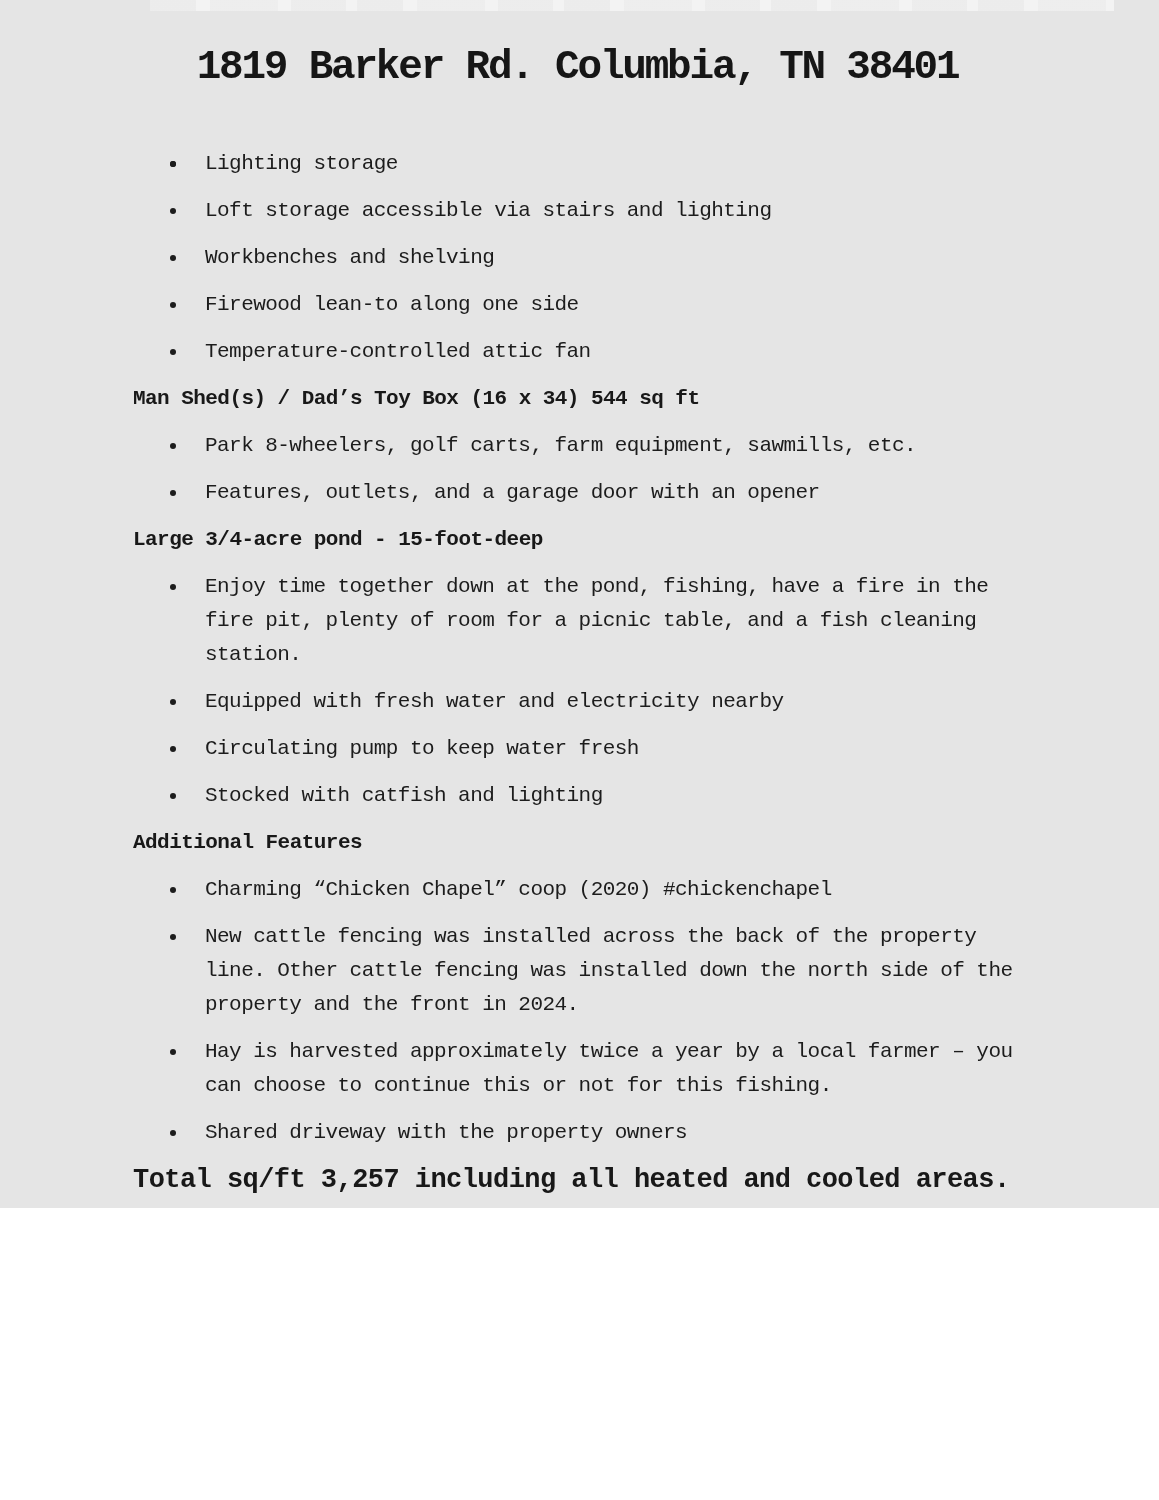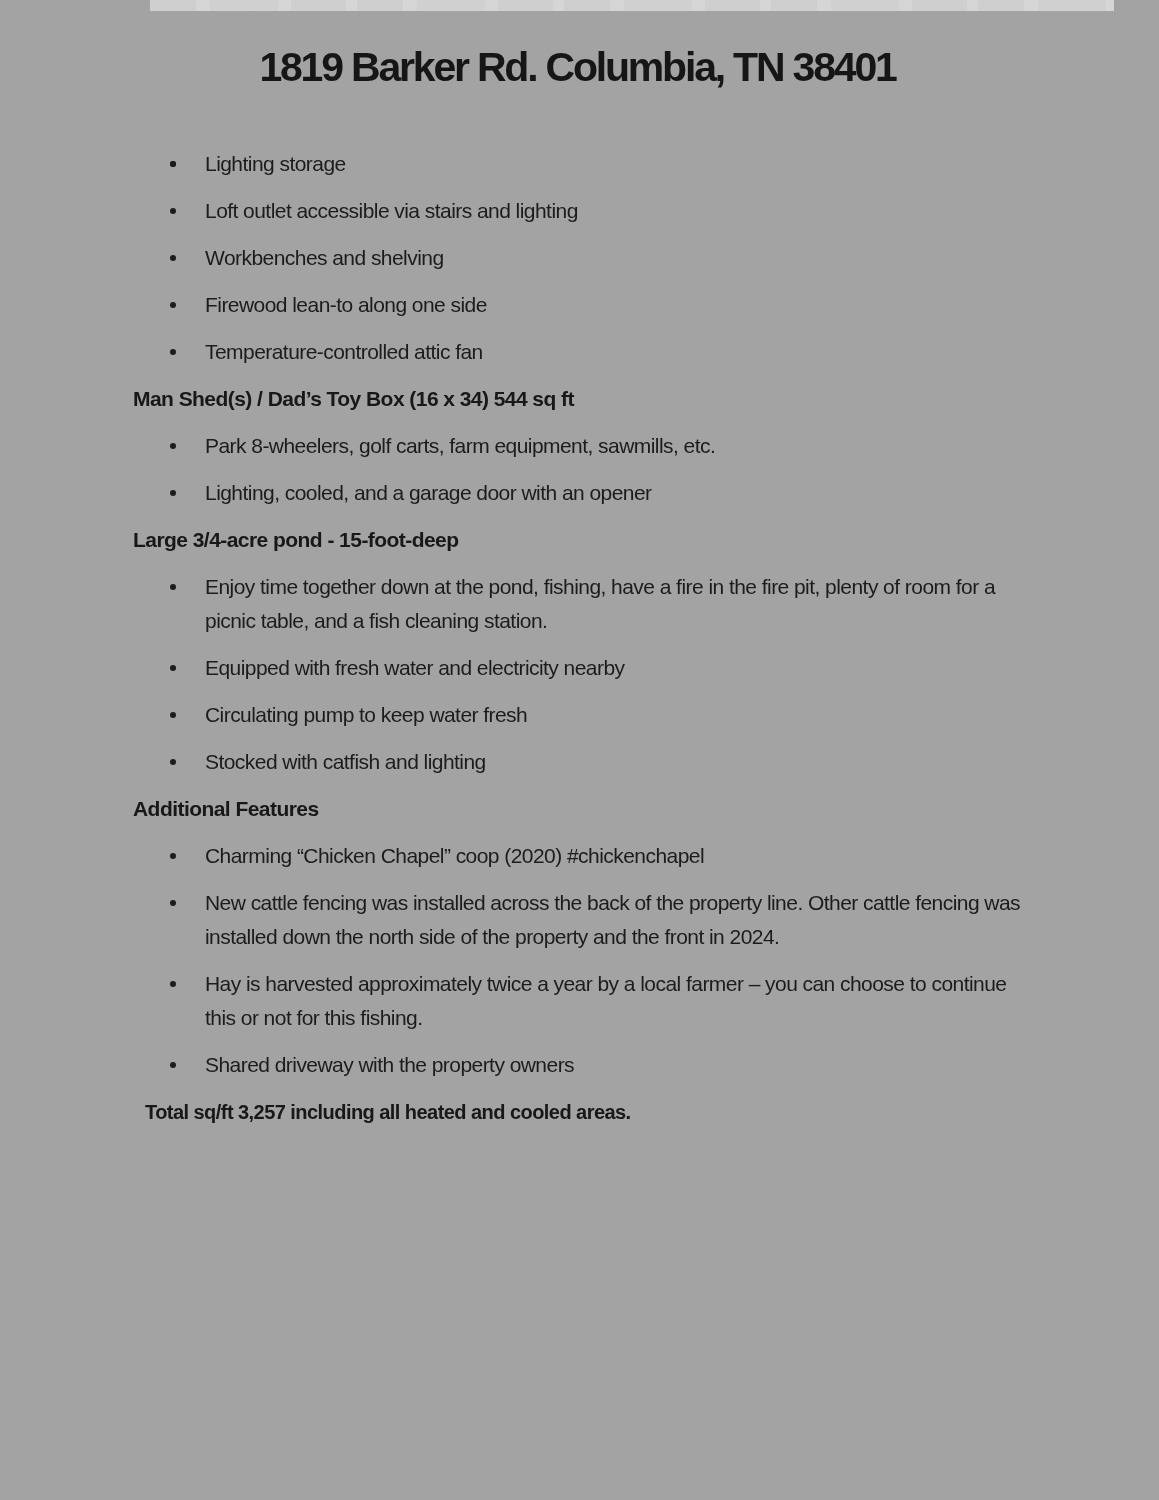--- a/index.html
+++ b/index.html
@@ -3,24 +3,24 @@
 <meta charset="utf-8">
 <style>
   html, body {
     margin: 0;
     padding: 0;
     background: #ffffff;
   }
   .page {
     position: relative;
     width: 1159px;
-    height: 1500px;
-    background: #a3a3a3;
+    height: 1208px;
+    background: #e5e5e5;
     overflow: hidden;
-    font-family: Liberation Sans, sans-serif;
+    font-family: Liberation Mono, monospace;
     color: #1c1c1c;
   }
   
   .edge-artifact {
     position: absolute;
     top: 0;
     left: 150px;
     right: 45px;
     height: 11px;
     opacity: 0.55;
@@ -67,48 +67,48 @@
   .bullet-dot {
     position: absolute;
     left: 37px;
     top: 14px;
     width: 6px;
     height: 6px;
     border-radius: 50%;
     background: #1c1c1c;
   }
   .summary-line {
-    margin: 12px;
-    font-size: 20px;
+    margin: 0;
+    font-size: 27px;
     line-height: 34px;
     font-weight: 700;
     letter-spacing: -0.55px;
     color: #181818;
   }
 </style>
 </head>
 <body>
 
 <div class="page">
   <div class="edge-artifact"></div>
   <div class="content">
     <h1 class="doc-title">1819 Barker Rd. Columbia, TN 38401</h1>
     <div id="sections">
         <section>
           <div class="bullet-item"><span class="bullet-dot"></span></div>
           <div class="bullet-item"><span class="bullet-dot"></span><span>Lighting storage</span></div>
-          <div class="bullet-item"><span class="bullet-dot"></span><span>Loft outlet accessible via stairs and lighting</span></div>
+          <div class="bullet-item"><span class="bullet-dot"></span><span>Loft storage accessible via stairs and lighting</span></div>
           <div class="bullet-item"><span class="bullet-dot"></span><span>Workbenches and shelving</span></div>
           <div class="bullet-item"><span class="bullet-dot"></span><span>Firewood lean-to along one side</span></div>
           <div class="bullet-item"><span class="bullet-dot"></span><span>Temperature-controlled attic fan</span></div>
         </section>
         <section>
           <p class="section-header">Man Shed(s) / Dad’s Toy Box (16 x 34) 544 sq ft</p>
           <div class="bullet-item"><span class="bullet-dot"></span><span>Park 8-wheelers, golf carts, farm equipment, sawmills, etc.</span></div>
-          <div class="bullet-item"><span class="bullet-dot"></span><span>Lighting, cooled, and a garage door with an opener</span></div>
+          <div class="bullet-item"><span class="bullet-dot"></span><span>Features, outlets, and a garage door with an opener</span></div>
         </section>
         <section>
           <p class="section-header">Large 3/4-acre pond - 15-foot-deep</p>
           <div class="bullet-item"><span class="bullet-dot"></span><span>Enjoy time together down at the pond, fishing, have a fire in the fire pit, plenty of room for a picnic table, and a fish cleaning station.</span></div>
           <div class="bullet-item"><span class="bullet-dot"></span><span>Equipped with fresh water and electricity nearby</span></div>
           <div class="bullet-item"><span class="bullet-dot"></span><span>Circulating pump to keep water fresh</span></div>
           <div class="bullet-item"><span class="bullet-dot"></span><span>Stocked with catfish and lighting</span></div>
         </section>
         <section>
           <p class="section-header">Additional Features</p>

